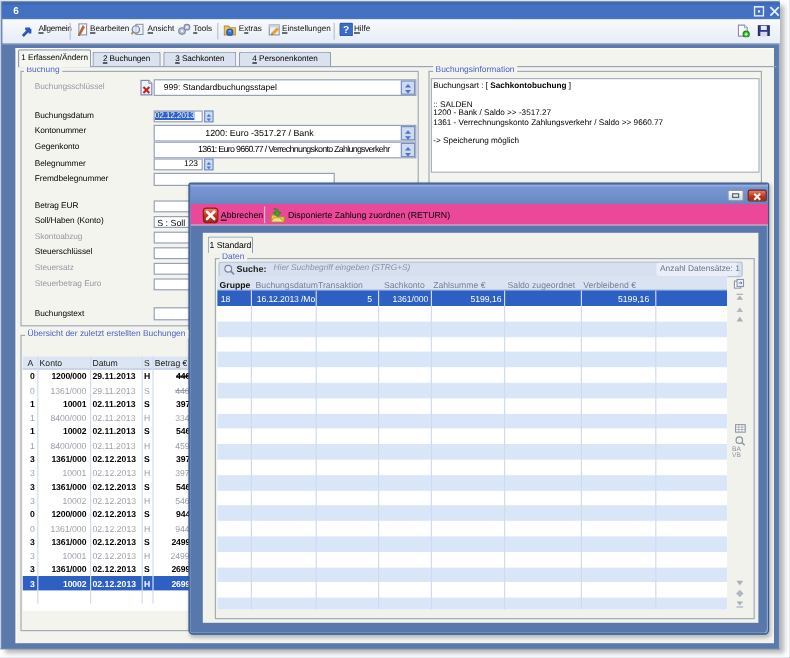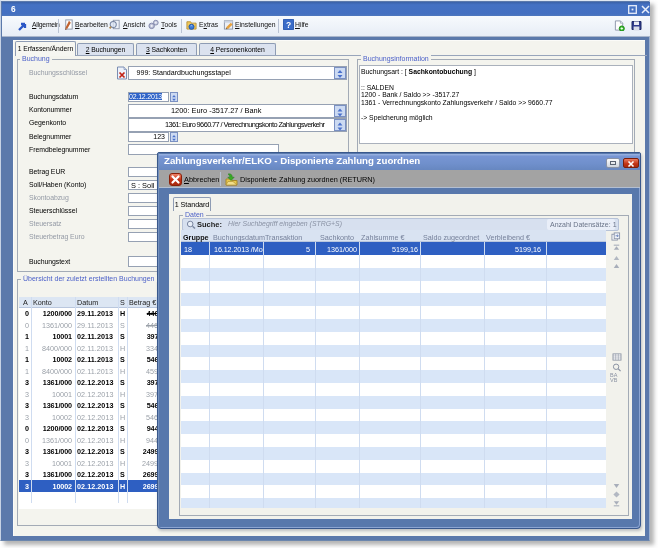--- a/index.html
+++ b/index.html
@@ -25,21 +25,21 @@
 .spin{position:absolute;width:9px;background:#ccdaf2;border:1px solid #7a90c2;}
 .spin svg{display:block;margin:auto;}
 
 .ltxt{position:absolute;font-size:7.2px;white-space:nowrap;}
 .grey{color:#9aa0a8;}
 .bold{font-weight:bold;letter-spacing:-0.1px;}
 .vline{position:absolute;width:1px;background:#cfdcf0;}
 
 #dlg{position:absolute;left:156px;top:151px;width:484px;height:377px;background:#5878ac;border:1px solid #39588c;border-radius:2px 2px 4px 4px;box-shadow:inset -1px -1px 0 #8ba4d2,inset 1px 0 0 #7490bc, 1px 2px 3px rgba(80,90,110,.35);}
 #dtitle{position:absolute;left:1px;top:1px;width:481px;height:16px;background:linear-gradient(#9db5e1,#7795d3 15%,#7090cc 60%,#6787c0);color:#fff;font-weight:bold;font-size:9.7px;}
-#dtools{position:absolute;left:1px;top:17px;width:481px;height:18px;background:#a3a3a3;border-bottom:1px solid #b3bfd2;}
+#dtools{position:absolute;left:1px;top:17px;width:481px;height:18px;background:#ec4899;border-bottom:1px solid #b3bfd2;}
 #dpanel{position:absolute;left:11px;top:41px;width:463px;height:325px;background:#f2f2ec;}
 .dcell{position:absolute;font-size:7.2px;white-space:nowrap;}
 .hdrtxt{position:absolute;font-size:7.2px;color:#76819b;white-space:nowrap;}
 .stripe{position:absolute;left:0;width:425px;height:12.8px;}
 .stripe.b{background:#d9e6f8;}
 </style></head>
 <body>
 <div id="win">
   <div id="tbar">
     <div class="num">6</div>
@@ -318,21 +318,20 @@
           <div class="ltxt bold" style="left:108px;top:1.5px;width:45px;text-align:right;color:#fff;">26991,68</div>
         </div>
         <div class="vline" style="left:12px;top:0;height:206px;"></div>
         <div class="vline" style="left:55.5px;top:0;height:206px;"></div>
         <div class="vline" style="left:99px;top:0;height:206px;"></div>
         <div class="vline" style="left:108px;top:0;height:206px;"></div>
       </div>
   </div>
   <div id="dlg">
     <div id="dtitle">
-      <div class="abs" style="left:5px;top:1px;letter-spacing:0px;">Zahlungsverkehr/ELKO - Disponierte Zahlung zuordnen</div>
       <div class="abs" style="left:447px;top:4px;width:14px;height:10px;background:linear-gradient(#fdfdfd,#cfd5de);border:1px solid #8a93a6;border-radius:2px;">
           <div style="width:6px;height:4px;border:1px solid #5a6372;margin:2px auto 0;"></div>
         </div>
       <div class="abs" style="left:464px;top:4px;width:16px;height:10px;background:linear-gradient(#e87c62,#c23214 60%,#a82a10);border:1px solid #7c1e0a;border-radius:2px;">
           <svg width="14" height="8" viewBox="0 0 14 8" style="display:block;margin:1px auto;">
             <path d="M4.5 1.5 L9.5 6.5 M9.5 1.5 L4.5 6.5" stroke="#fff" stroke-width="1.6"></path>
           </svg>
         </div>
     </div>
     <div id="dtools">

